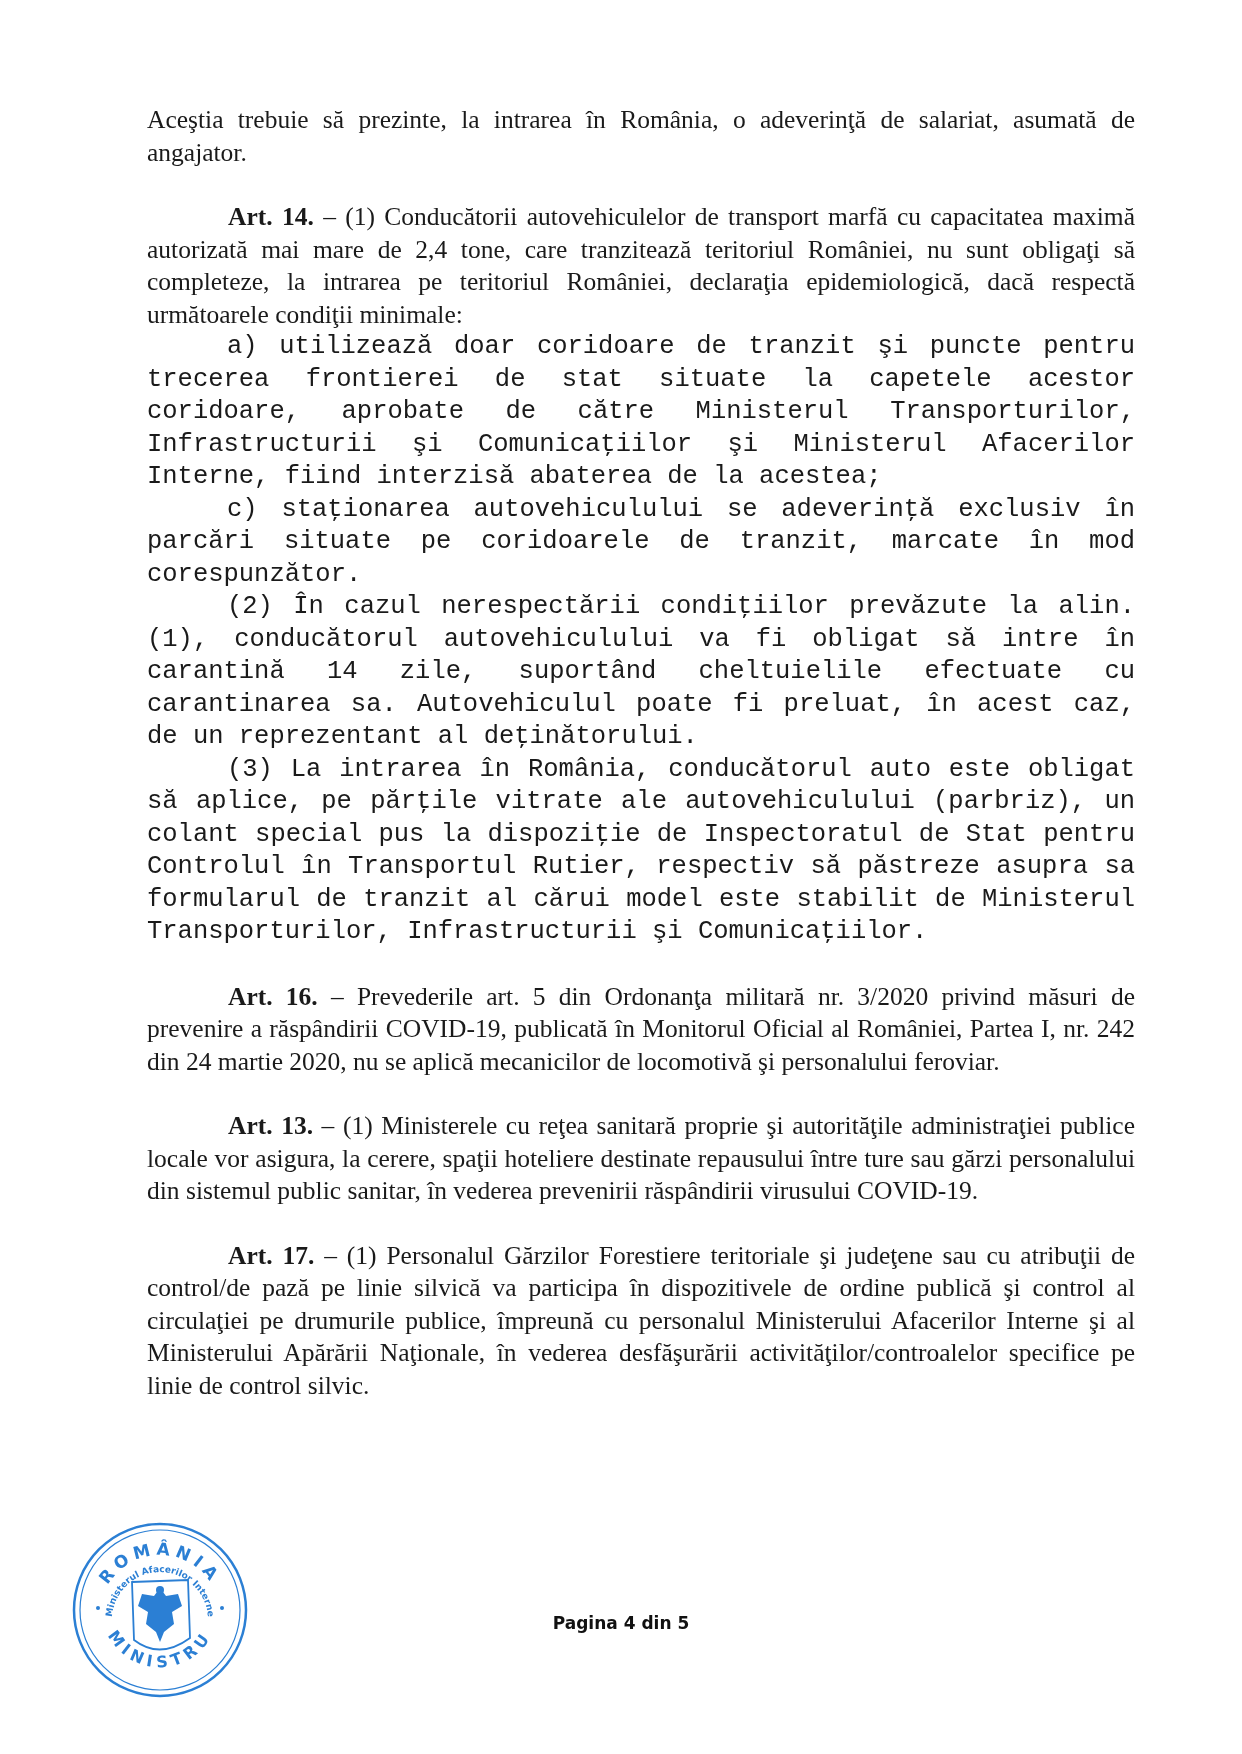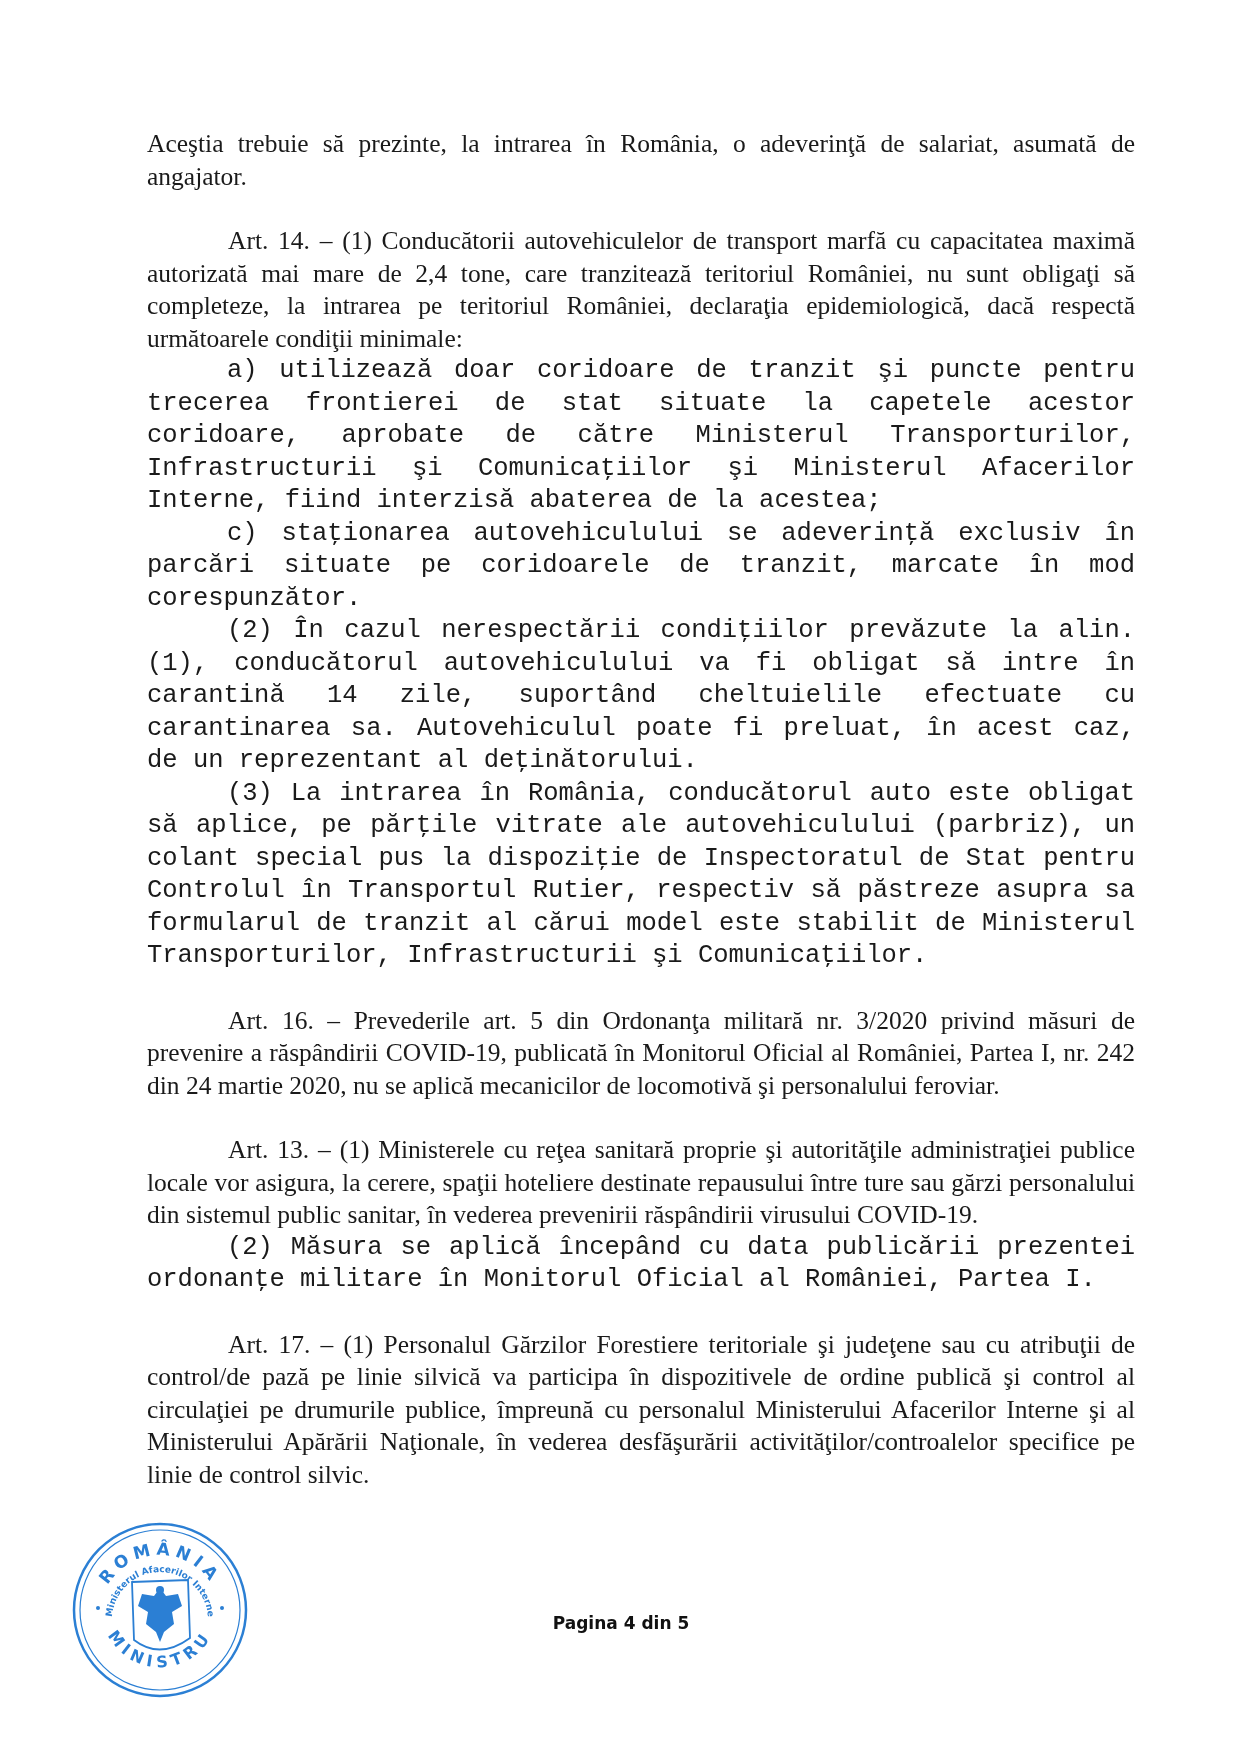--- a/index.html
+++ b/index.html
@@ -1,30 +1,30 @@
 <!DOCTYPE html>
 <html><head>
 <meta charset="utf-8">
 <style>
   html, body { margin: 0; padding: 0; background: #ffffff; }
   body { width: 1242px; height: 1754px; position: relative; overflow: hidden; }
   .page {
     position: absolute; left: 0; top: 0; width: 1242px; height: 1754px; background: #fff;
   }
   .content {
-    position: absolute; left: 147px; top: 128px; width: 988px;
+    position: absolute; left: 147px; top: 104px; width: 988px;
     font-family: "Liberation Serif", serif;
     font-size: 25.5px; line-height: 32.5px; color: #1a1a1a;
     text-align: justify;
   }
   .content p { margin: 0; }
   .indent1 { text-indent: 81px; }
   .indent2 { text-indent: 80px; font-family: Liberation Mono, monospace; }
   .gap { height: 32px; }
-  .art-label { font-weight: normal; }
+  .art-label { font-weight: bold; }
   .footer {
     position: absolute; left: 0; width: 1242px; top: 1613px; text-align: center;
     font-family: "DejaVu Sans", sans-serif; font-weight: bold; font-size: 17px; color: #111;
   }
   .stamp {
     position: absolute; left: 70px; top: 1520px; width: 180px; height: 180px;
   }
 </style>
 </head>
 <body>
@@ -41,21 +41,20 @@
     <p class="indent2">(2) În cazul nerespectării condiţiilor prevăzute la alin.(1), conducătorul autovehiculului va fi obligat să intre în carantină 14 zile, suportând cheltuielile efectuate cu carantinarea sa. Autovehiculul poate fi preluat, în acest caz, de un reprezentant al deţinătorului.</p>
     <p class="indent2">(3) La intrarea în România, conducătorul auto este obligat să aplice, pe părţile vitrate ale autovehiculului (parbriz), un colant special pus la dispoziţie de Inspectoratul de Stat pentru Controlul în Transportul Rutier, respectiv să păstreze asupra sa formularul de tranzit al cărui model este stabilit de Ministerul Transporturilor, Infrastructurii şi Comunicaţiilor.</p>
 
     <div class="gap"></div>
 
     <p class="indent1"><span class="art-label">Art. 16.</span> <span>– Prevederile art. 5 din Ordonanţa militară nr. 3/2020 privind măsuri de prevenire a răspândirii COVID-19, publicată în Monitorul Oficial al României, Partea I, nr. 242 din 24 martie 2020, nu se aplică mecanicilor de locomotivă şi personalului feroviar.</span></p>
 
     <div class="gap"></div>
 
     <p class="indent1"><span class="art-label">Art. 13.</span> <span>– (1) Ministerele cu reţea sanitară proprie şi autorităţile administraţiei publice locale vor asigura, la cerere, spaţii hoteliere destinate repausului între ture sau gărzi personalului din sistemul public sanitar, în vederea prevenirii răspândirii virusului COVID-19.</span></p>
-    <p class="indent2">(2) Măsura se aplică începând cu data publicării prezentei ordonanţe militare în Monitorul Oficial al României, Partea I.</p>
 
     <div class="gap"></div>
 
     <p class="indent1"><span class="art-label">Art. 17.</span> <span>– (1) Personalul Gărzilor Forestiere teritoriale şi judeţene sau cu atribuţii de control/de pază pe linie silvică va participa în dispozitivele de ordine publică şi control al circulaţiei pe drumurile publice, împreună cu personalul Ministerului Afacerilor Interne şi al Ministerului Apărării Naţionale, în vederea desfăşurării activităţilor/controalelor specifice pe linie de control silvic.</span></p>
   </div>
 
   <svg class="stamp" viewBox="0 0 180 180">
     <defs>
       <path id="arcTop" d="M 30 95 A 60 60 0 0 1 150 95"></path>
       <path id="arcInner" d="M 42 100 A 48 48 0 0 1 138 100"></path>

